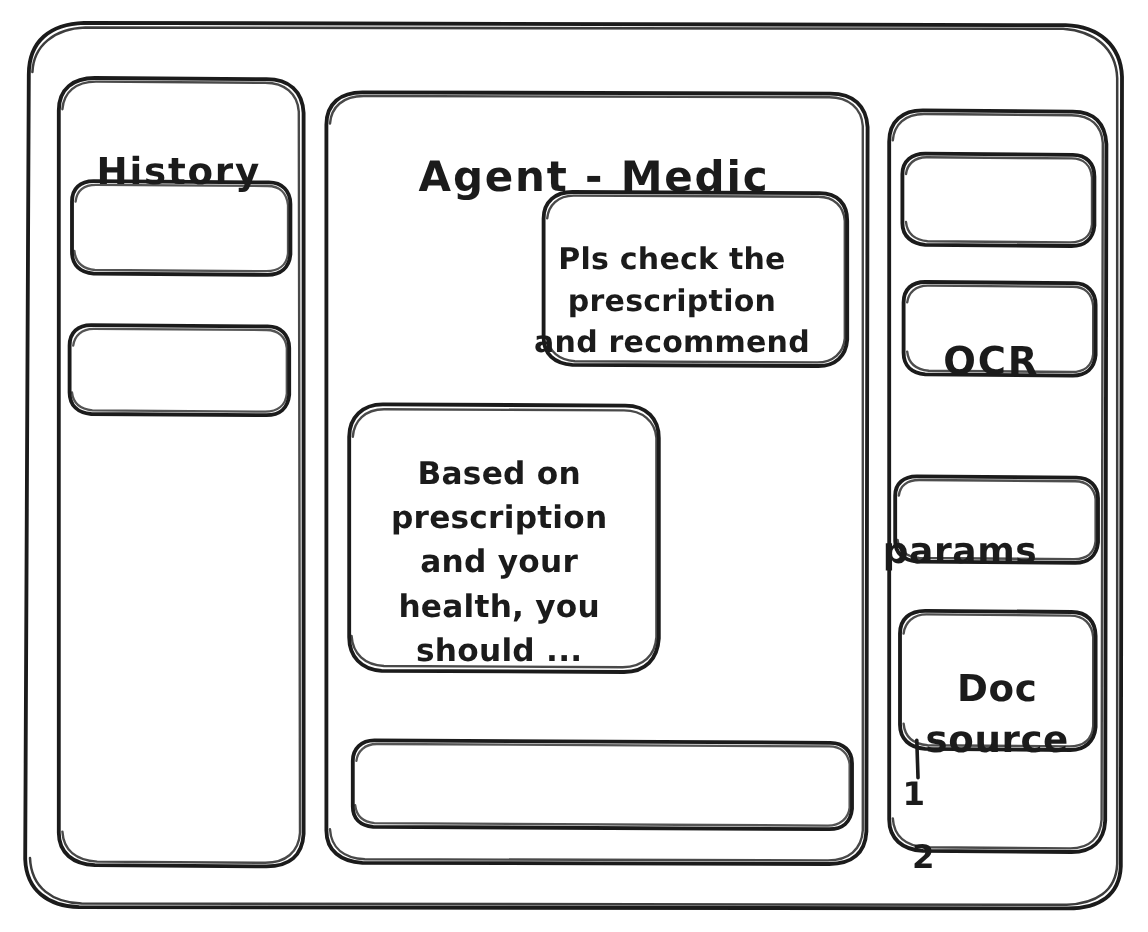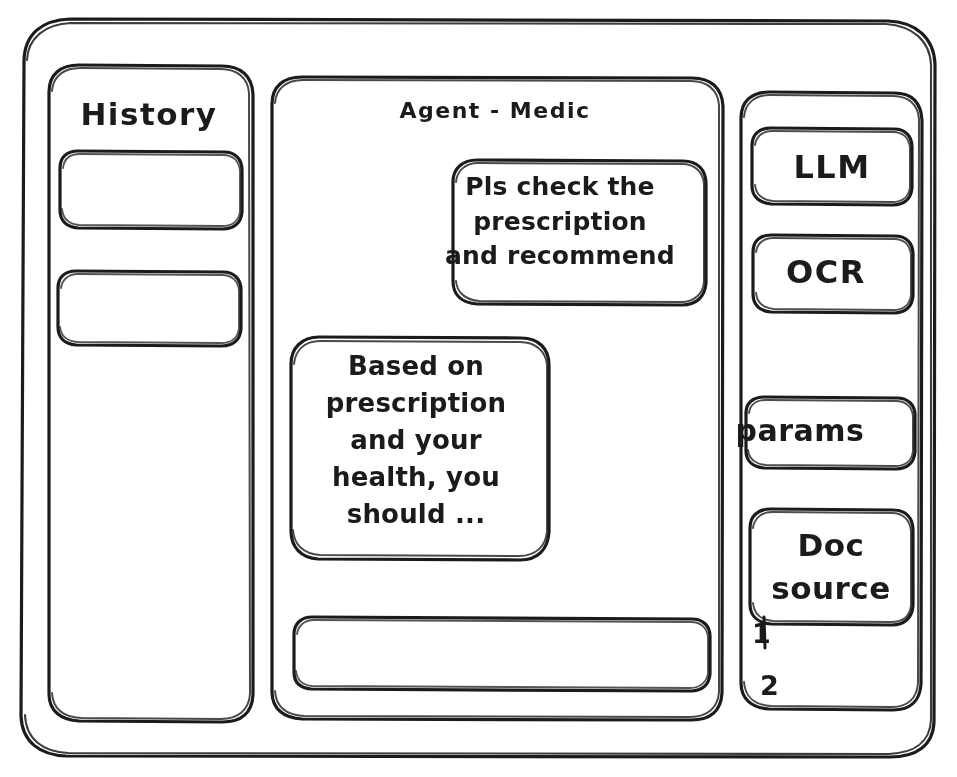--- a/index.html
+++ b/index.html
@@ -41,32 +41,33 @@
   .lbl {
     position: absolute;
     color: #1b1b1b;
     font-family: "DejaVu Sans", sans-serif;
     font-weight: 700;
     text-align: center;
     letter-spacing: 0.5px;
     white-space: pre-line;
     line-height: 1.22;
     user-select: none;
+    margin-top: 29px;
   }
 
   
   #history-title {
     left: 58px;  top: 96px;  width: 182px;
     font-size: 31px;
     letter-spacing: 1.5px;
   }
 
   #agent-title {
     left: 300px; top: 98px;  width: 390px;
-    font-size: 22px;
+    font-size: 35px;
     letter-spacing: 1.5px;
   }
 
   #user-msg-text {
     left: 438px; top: 170px; width: 244px;
     font-size: 25px;
     line-height: 1.38;
     letter-spacing: 0.2px;
     text-align: center;
   }
@@ -227,21 +228,20 @@
   <div class="lbl" id="user-msg-text">Pls check the
 prescription
 and recommend</div>
 
   <div class="lbl" id="agent-msg-text">Based on
 prescription
 and your
 health, you
 should ...</div>
 
-  <div class="lbl" id="llm-label">LLM</div>
 
   <div class="lbl" id="ocr-label">OCR</div>
 
   <div class="lbl" id="params-label">params</div>
 
   <div class="lbl" id="docsource-label">Doc
 source</div>
 
   <div class="lbl" id="marker-one">1</div>
 

